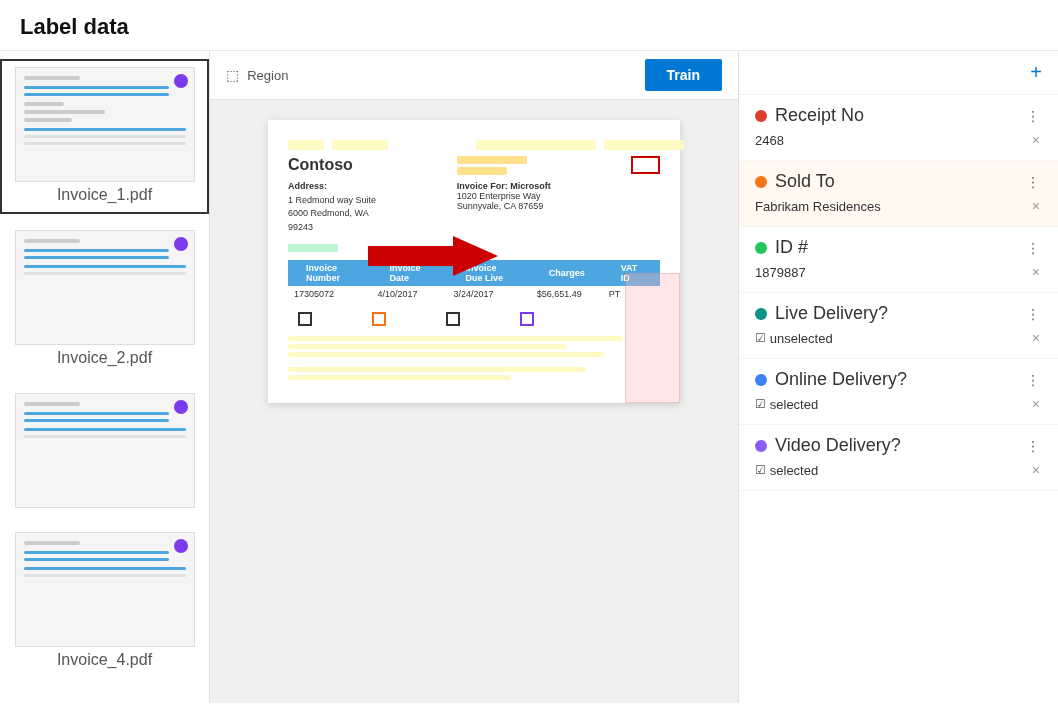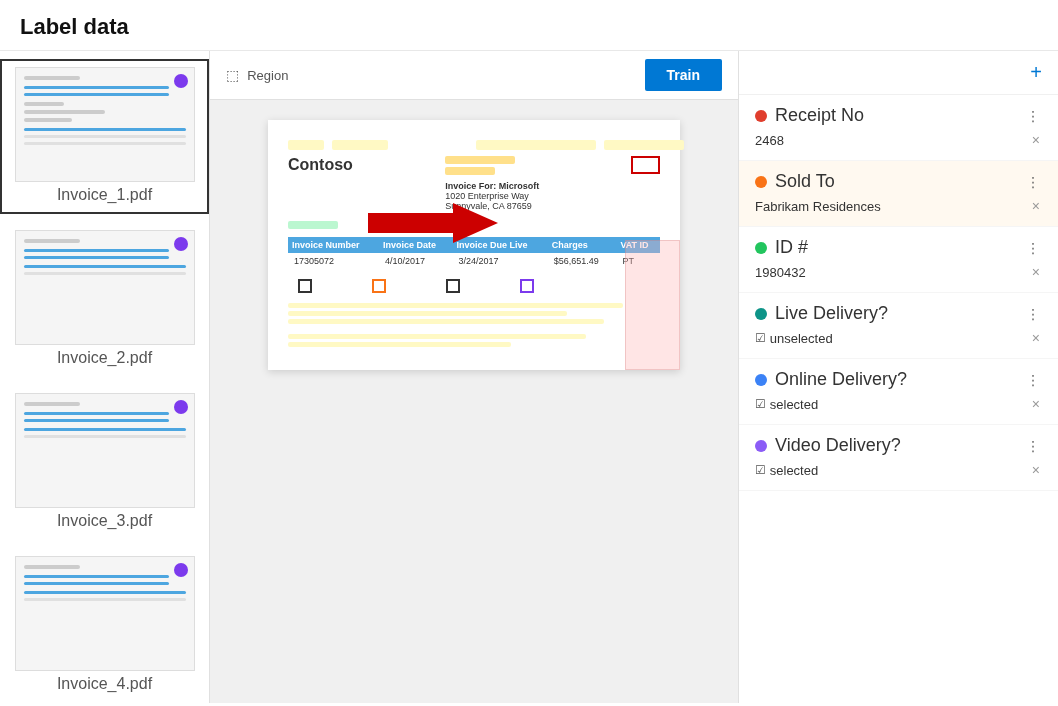--- a/index.html
+++ b/index.html
@@ -37,21 +37,21 @@
     .doc-canvas { background: #fff; margin: 20px auto; width: 412px; padding: 20px; box-shadow: 0 2px 8px rgba(0,0,0,0.15); position: relative; font-size: 11px; }
 
     .company-name { font-size: 16px; font-weight: 700; margin-bottom: 6px; }
     .doc-address { font-size: 9px; color: #333; line-height: 1.5; }
     .doc-header-row { display: flex; justify-content: space-between; margin-bottom: 10px; }
 
     .red-box { border: 2px solid #c00; display: inline-block; padding: 2px 6px; font-size: 9px; }
 
     .doc-table { width: 100%; border-collapse: collapse; font-size: 9px; margin-bottom: 10px; }
     .doc-table thead tr { background: #4da6e0; color: #fff; }
-    .doc-table th { padding: 3px 4px; text-align: left; font-weight: 600; }
+    .doc-table th { padding: 3px 18px; text-align: left; font-weight: 600; }
     .doc-table td { padding: 3px 6px; }
 
     .selection-square { display: inline-block; width: 14px; height: 14px; border: 2px solid #333; background: transparent; }
     .selection-square.orange { border-color: #f97316; }
     .selection-square.purple-sq { border-color: #7c3aed; }
 
     .yellow-lines { margin-top: 6px; }
     .yellow-line { height: 5px; background: #fff9c4; margin-bottom: 3px; border-radius: 2px; }
 
     
@@ -127,21 +127,20 @@
       <div class="doc-thumb">
         <div class="doc-dot dot-purple"></div>
         <div class="doc-thumb-content">
           <div class="thumb-line short" style="width:35%;margin-bottom:6px;"></div>
           <div class="thumb-line blue long" style="height:3px;"></div>
           <div class="thumb-line blue long" style="height:3px;margin-bottom:6px;"></div>
           <div class="thumb-line full" style="height:3px;background:#4da6e0;"></div>
           <div class="thumb-line full" style="height:3px;background:#e0e0e0;"></div>
         </div>
       </div>
-      <div class="sidebar-label">Invoice_3.pdf</div>
     </div>
 
     <div class="sidebar-item">
       <div class="doc-thumb">
         <div class="doc-dot dot-purple"></div>
         <div class="doc-thumb-content">
           <div class="thumb-line short" style="width:35%;margin-bottom:6px;"></div>
           <div class="thumb-line blue long" style="height:3px;"></div>
           <div class="thumb-line blue long" style="height:3px;margin-bottom:6px;"></div>
           <div class="thumb-line full" style="height:3px;background:#4da6e0;"></div>
@@ -169,20 +168,26 @@
           <div style="display:flex; gap:8px; margin-bottom:6px;">
             <span style="background:#fff9c4; padding:2px 18px; border-radius:2px; height:10px; display:inline-block;"></span>
             <span style="background:#fff9c4; padding:2px 28px; border-radius:2px; height:10px; display:inline-block;"></span>
             <span style="background:#fff9c4; padding:2px 60px; border-radius:2px; height:10px; display:inline-block; margin-left:80px;"></span>
             <span style="background:#fff9c4; padding:2px 40px; border-radius:2px; height:10px; display:inline-block;"></span>
           </div>
 
           <div class="doc-header-row">
             <div>
               <div class="company-name">Contoso</div>
+              <div class="doc-address">
+                <strong>Address:</strong><br>
+                1 Redmond way Suite<br>
+                6000 Redmond, WA<br>
+                99243
+              </div>
             </div>
             <div style="text-align:left;">
 
               <div style="background:#ffe08a; width:70px; height:8px; margin-bottom:3px; border-radius:2px;"></div>
               <div style="background:#ffe08a; width:50px; height:8px; margin-bottom:6px; border-radius:2px;"></div>
               <div style="font-size:9px;">
                 <strong>Invoice For:</strong> <strong>Microsoft</strong><br>
                 1020 Enterprise Way<br>
                 Sunnyvale, CA 87659
               </div>
@@ -286,21 +291,21 @@
       <div class="label-header">
         <div class="label-name">
           <span class="label-dot dot-green"></span>
           <span>ID #</span>
         </div>
         <div class="label-actions">
           <button class="more-btn">⋮</button>
         </div>
       </div>
       <div class="label-value">
-        <span class="value-text">1980432</span>
+        <span class="value-text">1879887</span>
         <button class="close-btn">×</button>
       </div>
     </div>
 
     <div class="label-item">
       <div class="label-header">
         <div class="label-name">
           <span class="label-dot dot-teal"></span>
           <span>Live Delivery?</span>
         </div>

